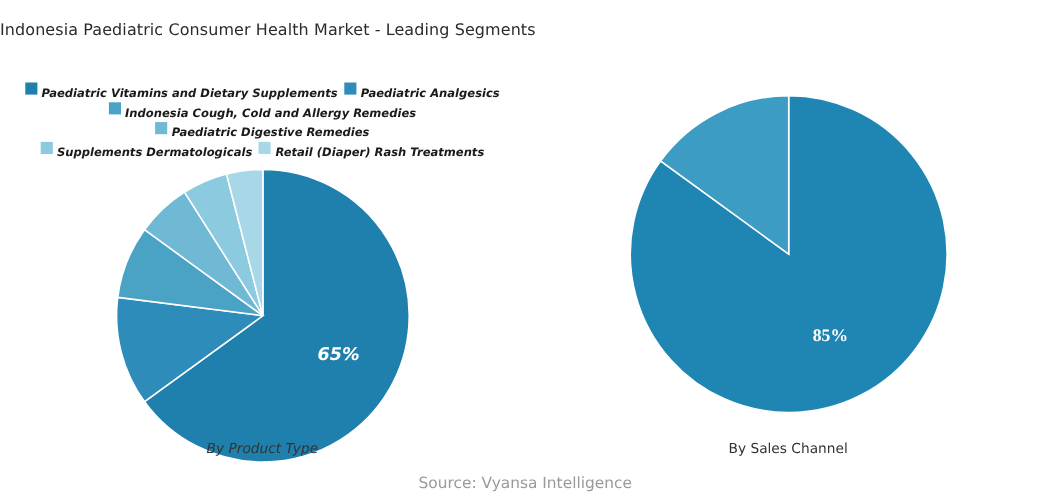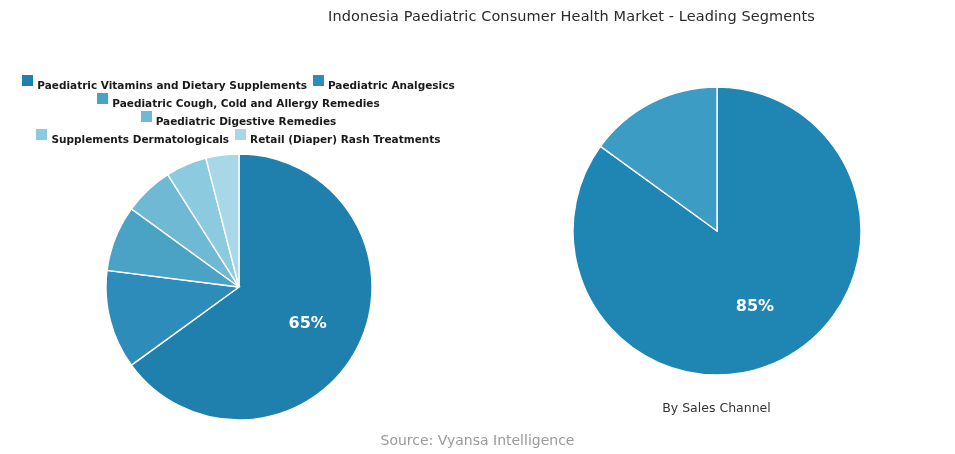--- a/index.html
+++ b/index.html
@@ -12,34 +12,34 @@
     height: 454px;
     position: relative;
     font-family: "DejaVu Sans", "Liberation Sans", sans-serif;
     overflow: hidden;
   }
   #chart-title {
     position: absolute;
     top: 0;
     left: 0;
     width: 815px;
-    text-align: right;
-    padding-top: 8px;
+    text-align: left;
+    padding-top: 20px;
     font-size: 14.5px;
     color: #2b2b2b;
     font-weight: 400;
     letter-spacing: 0.1px;
   }
   .panel {
     position: absolute;
     top: 62px;
     width: 477px;
     height: 375px;
   }
-  #panel-product { left: 0; }
+  #panel-product { left: 0; font-style: italic; }
   #panel-channel { left: 478px; }
 
   .legend {
     width: 100%;
     text-align: center;
     font-size: 0px;
     line-height: 16px;
     padding-top: 13px;
   }
   .legend-item {
@@ -62,21 +62,21 @@
     color: #1a1a1a;
     vertical-align: middle;
   }
 
   .pie-wrap {
     position: relative;
     width: 100%;
     text-align: center;
   }
   #panel-product .pie-wrap { margin-top: 6px; }
-  #panel-channel .pie-wrap { margin-top: 24px; }
+  #panel-channel .pie-wrap { margin-top: 24px; font-family: Liberation Serif, serif; }
 
   .pie-svg { display: inline-block; }
 
   .pie-pct {
     font-size: 16px;
     font-weight: bold;
     fill: #ffffff;
   }
 
   .subtitle {
@@ -105,41 +105,42 @@
 <div id="chart-title">Indonesia Paediatric Consumer Health Market - Leading Segments</div>
 
 <div class="panel" id="panel-product">
   <div class="legend">
     <span class="legend-item">
       <span class="legend-swatch" style="background: rgb(31, 127, 173);"></span><span class="legend-label">Paediatric Vitamins and Dietary Supplements</span>
     </span><span class="legend-item">
       <span class="legend-swatch" style="background: rgb(46, 140, 186);"></span><span class="legend-label">Paediatric Analgesics</span>
     </span><br>
     <span class="legend-item">
-      <span class="legend-swatch" style="background: rgb(74, 163, 196);"></span><span class="legend-label">Paediatric Cough, Cold and Allergy Remedies</span>
+      <span class="legend-swatch" style="background: rgb(74, 163, 196);"></span><span class="legend-label">Indonesia Cough, Cold and Allergy Remedies</span>
     </span><span class="legend-item">
       <span class="legend-swatch" style="background: rgb(111, 185, 212);"></span><span class="legend-label">Paediatric Digestive Remedies</span>
     </span><br>
     <span class="legend-item">
       <span class="legend-swatch" style="background: rgb(140, 203, 223);"></span><span class="legend-label">Supplements Dermatologicals</span>
     </span><span class="legend-item">
       <span class="legend-swatch" style="background: rgb(168, 216, 232);"></span><span class="legend-label">Retail (Diaper) Rash Treatments</span>
     </span>
   </div>
   <div class="pie-wrap">
     <svg class="pie-svg" id="pie-product" width="268" height="268" viewBox="0 0 268 268">
         <path d="M 134 134 L 134.00 1.00 A 133 133 0 1 1 26.40 212.18 Z" fill="#1f7fad" stroke="#ffffff" stroke-width="1.4"></path>
         <text x="202.73" y="169.02" text-anchor="middle" dominant-baseline="central" class="pie-pct" font-size="16">65%</text>
         <path d="M 134 134 L 26.40 212.18 A 133 133 0 0 1 2.05 117.33 Z" fill="#2e8cba" stroke="#ffffff" stroke-width="1.4"></path>
         <path d="M 134 134 L 2.05 117.33 A 133 133 0 0 1 26.40 55.82 Z" fill="#4aa3c4" stroke="#ffffff" stroke-width="1.4"></path>
         <path d="M 134 134 L 26.40 55.82 A 133 133 0 0 1 62.74 21.70 Z" fill="#6fb9d4" stroke="#ffffff" stroke-width="1.4"></path>
         <path d="M 134 134 L 62.74 21.70 A 133 133 0 0 1 100.92 5.18 Z" fill="#8ccbdf" stroke="#ffffff" stroke-width="1.4"></path>
         <path d="M 134 134 L 100.92 5.18 A 133 133 0 0 1 134.00 1.00 Z" fill="#a8d8e8" stroke="#ffffff" stroke-width="1.4"></path>
       </svg>
   </div>
+  <div class="subtitle">By Product Type</div>
 </div>
 
 <div class="panel" id="panel-channel">
   <div class="pie-wrap">
     <svg class="pie-svg" id="pie-channel" width="290" height="290" viewBox="0 0 290 290">
         <path d="M 145 145 L 145.00 1.00 A 144 144 0 1 1 28.50 60.36 Z" fill="#1f86b4" stroke="#ffffff" stroke-width="1.4"></path>
         <text x="182.92" y="219.42" text-anchor="middle" dominant-baseline="central" class="pie-pct" font-size="16">85%</text>
         <path d="M 145 145 L 28.50 60.36 A 144 144 0 0 1 145.00 1.00 Z" fill="#3d9cc4" stroke="#ffffff" stroke-width="1.4"></path>
       </svg>
   </div>

